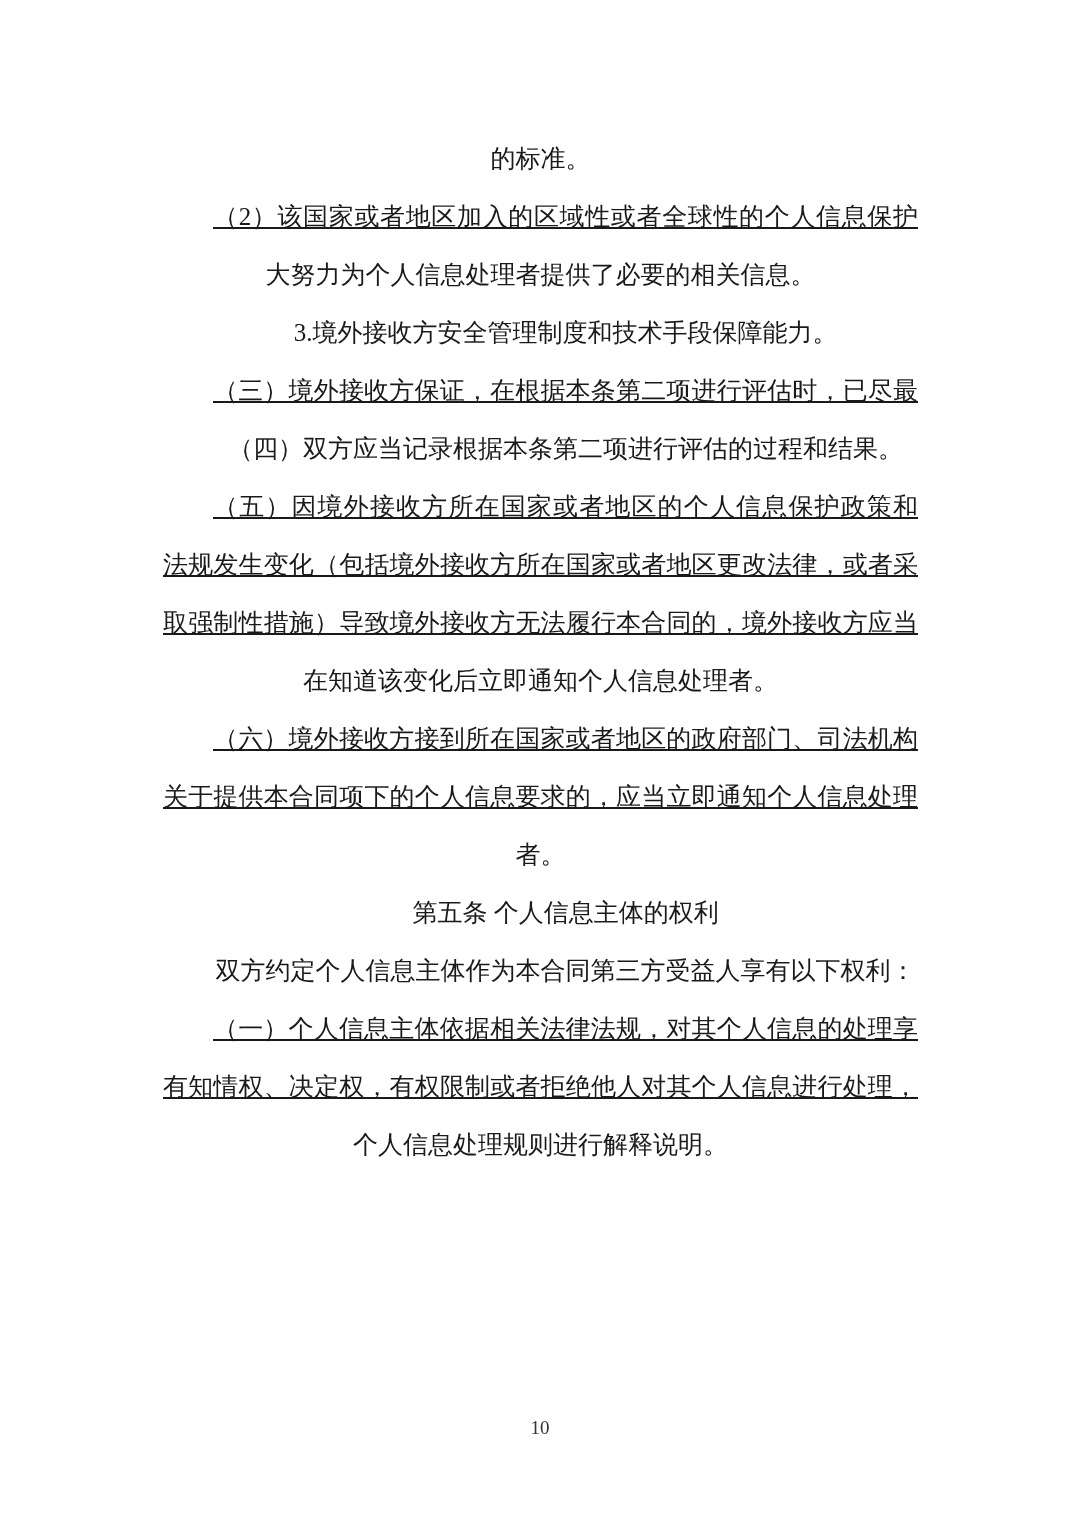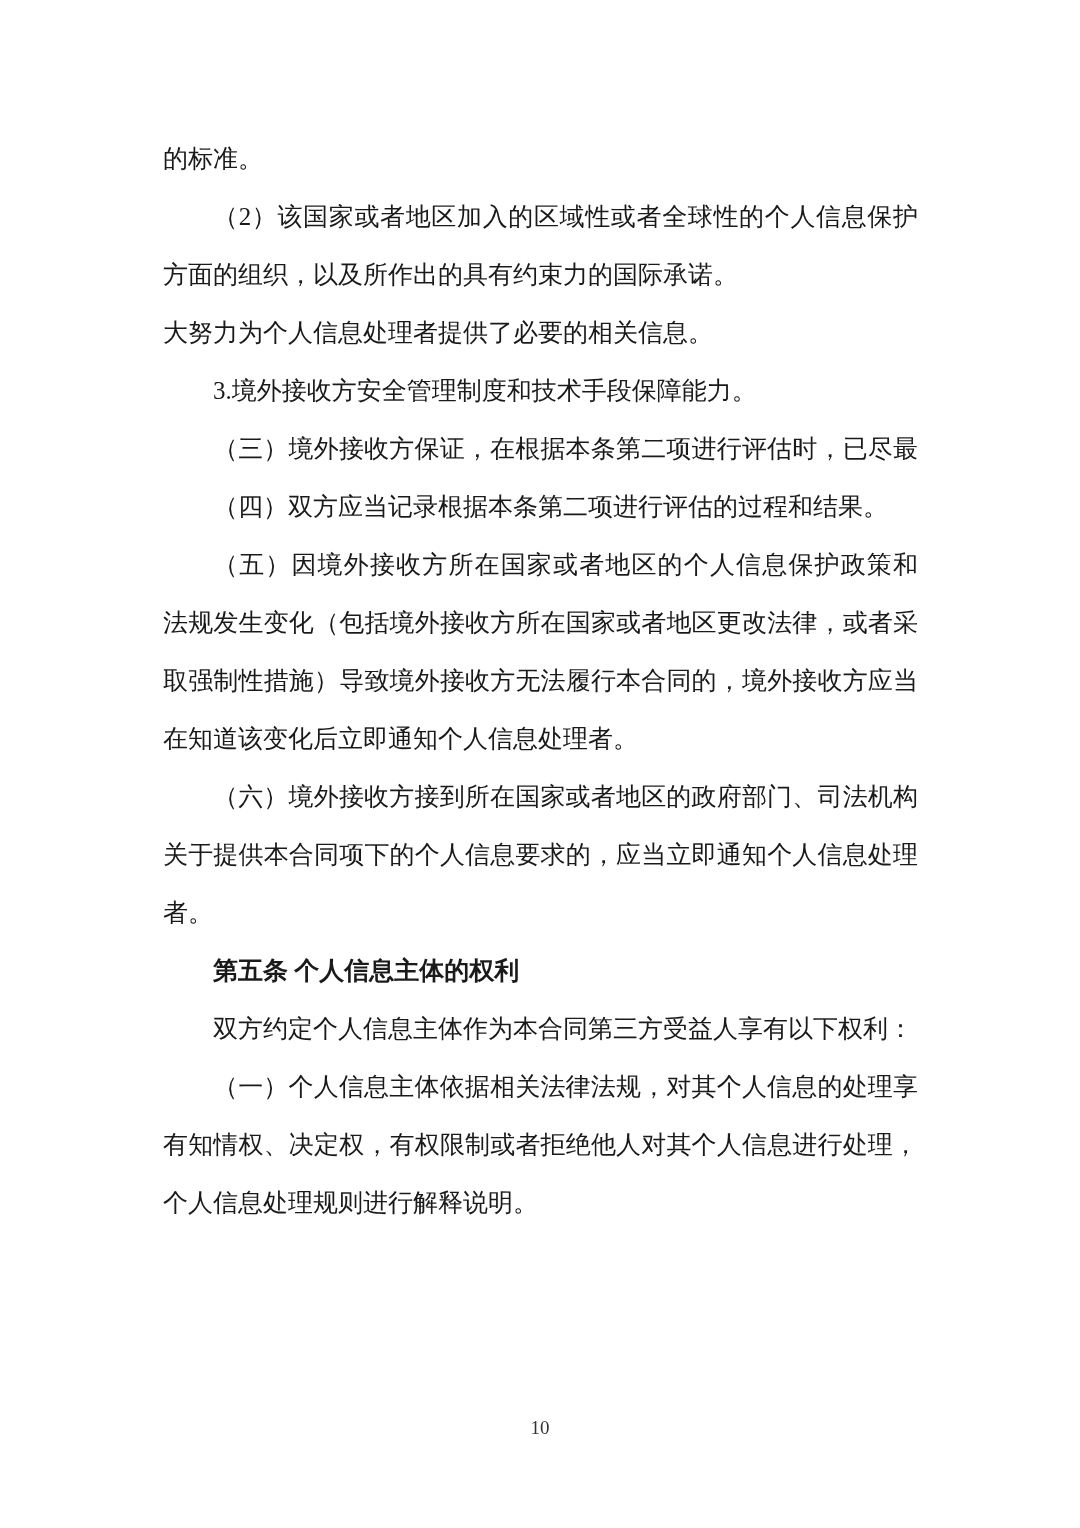--- a/index.html
+++ b/index.html
@@ -19,52 +19,52 @@
   .text-block {
     position: absolute;
     left: 163px;
     top: 130px;
     width: 755px;
   }
   .line {
     font-size: 25px;
     line-height: 58px;
     height: 58px;
-    text-align: left;
+    text-align: center;
     overflow: visible;
   }
   .line.fill {
     text-align: justify;
     text-align-last: justify;
+    text-decoration: underline;
   }
   .line.indent {
     text-indent: 50px;
   }
   .line.bold {
-    font-weight: bold;
+    font-weight: normal;
   }
   .footer {
     position: absolute;
     left: 0;
     top: 1416px;
     width: 1080px;
     text-align: center;
     font-size: 19px;
     line-height: 24px;
     color: #333333;
   }
 </style>
 </head>
 <body>
 
 <div class="page">
   <div class="text-block">
       <div class="line">的标准。</div>
       <div class="line indent fill">（2）该国家或者地区加入的区域性或者全球性的个人信息保护</div>
-      <div class="line">方面的组织，以及所作出的具有约束力的国际承诺。</div>
       <div class="line">大努力为个人信息处理者提供了必要的相关信息。</div>
       <div class="line indent">3.境外接收方安全管理制度和技术手段保障能力。</div>
       <div class="line indent fill">（三）境外接收方保证，在根据本条第二项进行评估时，已尽最</div>
       <div class="line indent">（四）双方应当记录根据本条第二项进行评估的过程和结果。</div>
       <div class="line indent fill">（五）因境外接收方所在国家或者地区的个人信息保护政策和</div>
       <div class="line fill">法规发生变化（包括境外接收方所在国家或者地区更改法律，或者采</div>
       <div class="line fill">取强制性措施）导致境外接收方无法履行本合同的，境外接收方应当</div>
       <div class="line">在知道该变化后立即通知个人信息处理者。</div>
       <div class="line indent fill">（六）境外接收方接到所在国家或者地区的政府部门、司法机构</div>
       <div class="line fill">关于提供本合同项下的个人信息要求的，应当立即通知个人信息处理</div>

